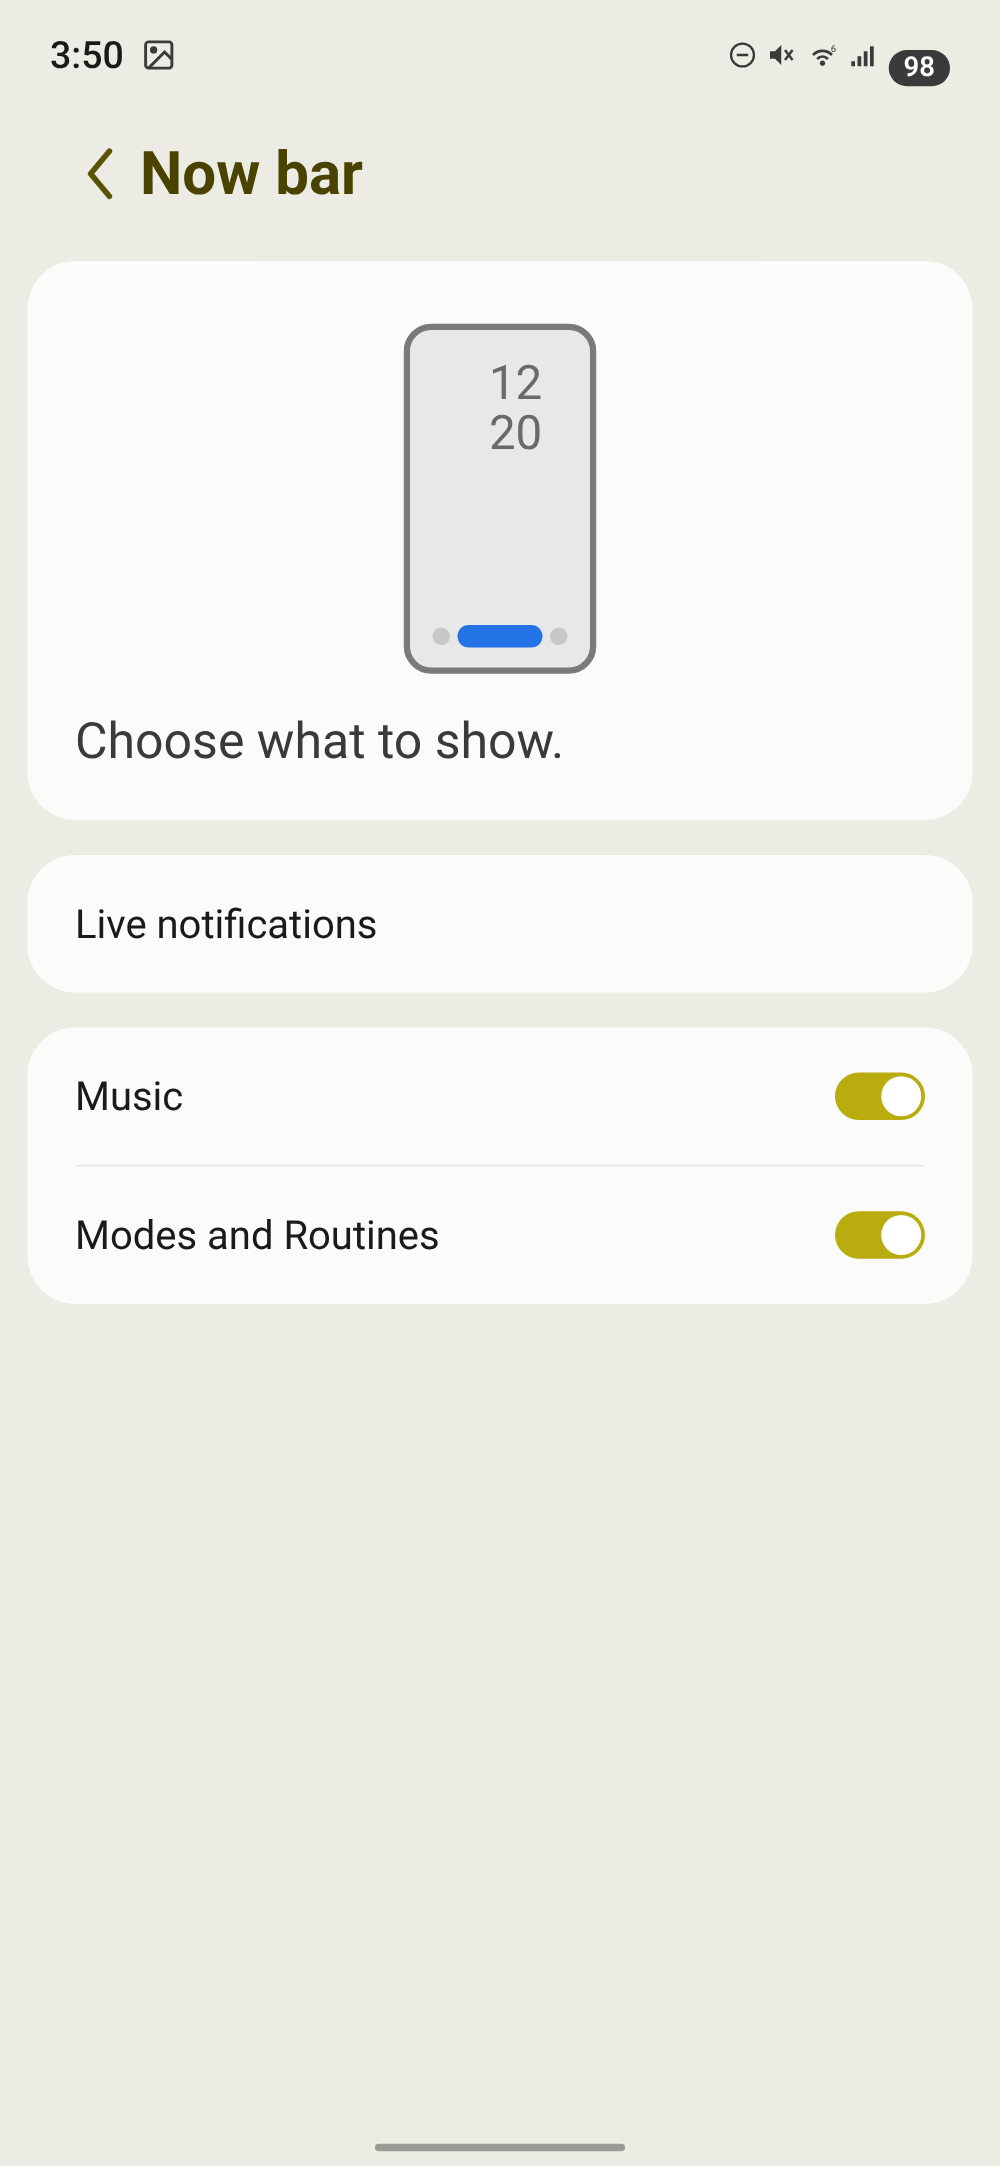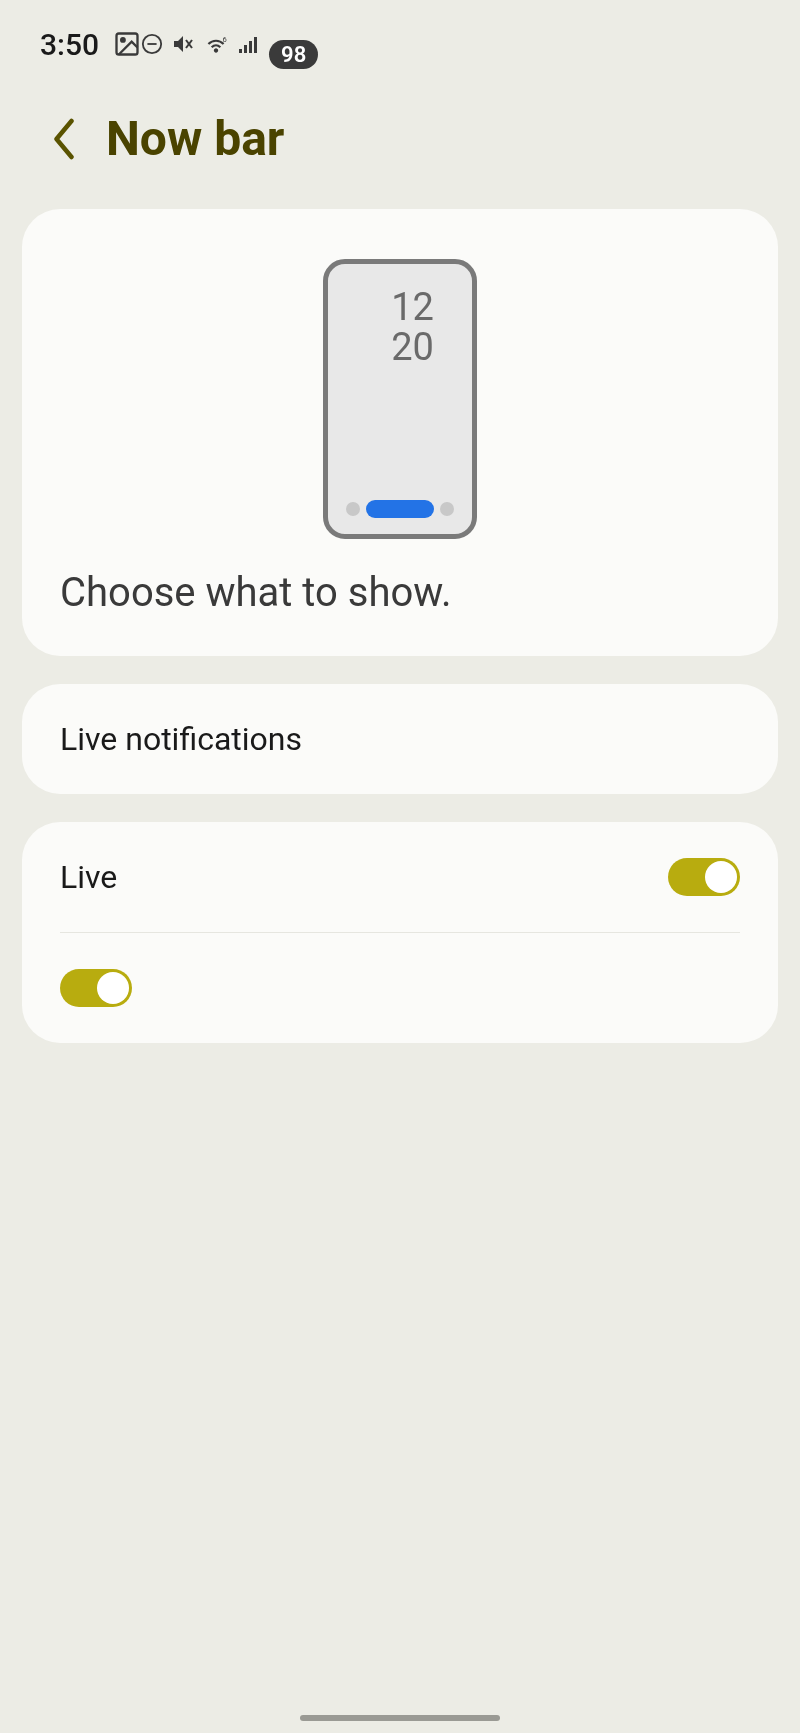--- a/index.html
+++ b/index.html
@@ -10,20 +10,21 @@
     body {
       width: 800px;
       height: 1733px;
       background: #ecece5;
       font-family: -apple-system, BlinkMacSystemFont, 'Segoe UI', Roboto, sans-serif;
       position: relative;
       overflow: hidden;
     }
     .status-bar {
       display: flex;
+      justify-content: space-between;
       align-items: center;
       padding: 28px 40px 10px 40px;
       height: 70px;
     }
     .status-left {
       display: flex;
       align-items: center;
       gap: 14px;
     }
     .status-time {
@@ -42,21 +43,22 @@
       border-radius: 20px;
       padding: 2px 12px;
       font-size: 22px;
       font-weight: 600;
       margin-top: 20px;
     }
     .header {
       display: flex;
       align-items: center;
       padding: 40px 30px 30px 50px;
-      gap: 28px;
+      gap: 18px;
+      margin-left: 16px;
     }
     .back-chevron {
       color: #5a5300;
     }
     .page-title {
       font-size: 48px;
       font-weight: 700;
       color: #4a4300;
     }
     .card {
@@ -228,26 +230,27 @@
 </div>
 
 <div class="card">
   <div class="list-item">
     <span class="list-label">Live notifications</span>
   </div>
 </div>
 
 <div class="card">
   <div class="list-item">
-    <span class="list-label">Live</span>
+    <span class="list-label">Music</span>
     <div class="toggle on">
       <div class="toggle-knob"></div>
     </div>
   </div>
   <div class="divider"></div>
   <div class="list-item">
+    <span class="list-label">Modes and Routines</span>
     <div class="toggle on">
       <div class="toggle-knob"></div>
     </div>
   </div>
 </div>
 
 <div class="gesture-bar"></div>
 
 </body></html>

